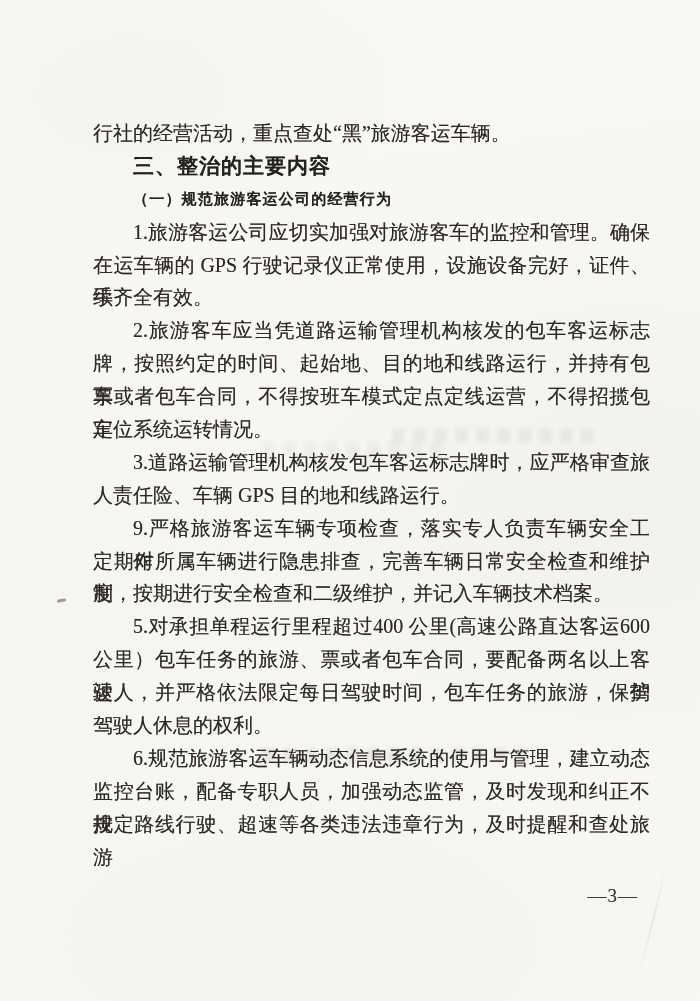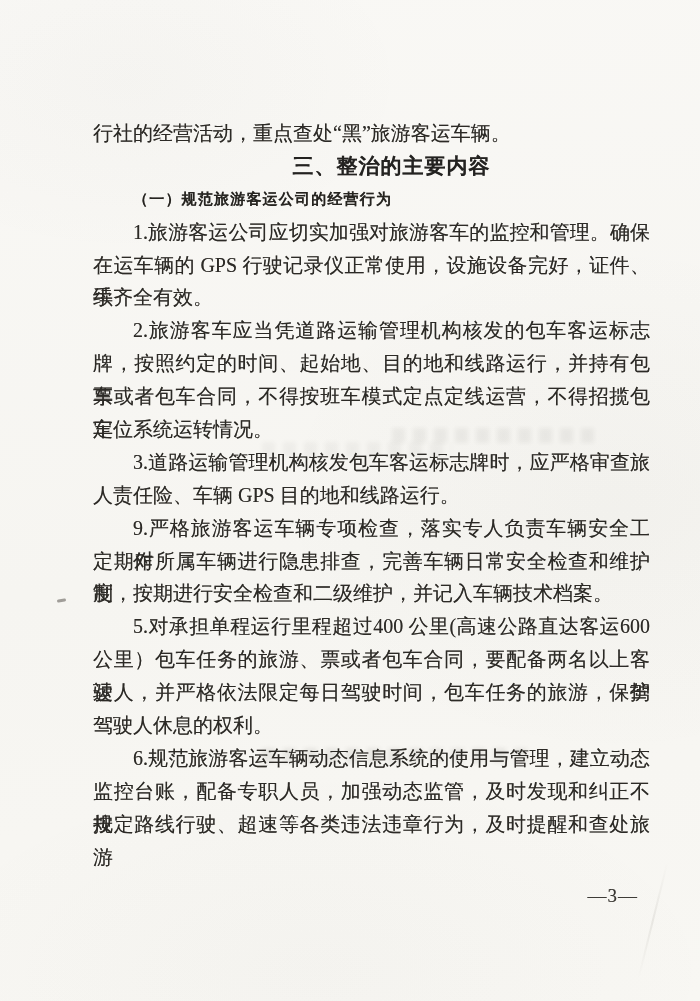--- a/index.html
+++ b/index.html
@@ -18,21 +18,21 @@
   .content{
     position:absolute;left:93px;top:117px;width:557px;
     font-size:20px;line-height:32.9px;color:#2c2a26;
     text-shadow:0 0 0.6px rgba(44,42,38,0.55);
   }
   .ln{height:32.9px;}
   .ind{padding-left:40px;}
   .fill{text-align:justify;text-align-last:justify;}
   .h1{
     font-family:"DejaVu Sans","Liberation Sans",sans-serif;
-    font-weight:bold;font-size:21px;letter-spacing:1px;color:#232220;text-align:center;
+    font-weight:bold;font-size:21px;letter-spacing:1px;color:#232220;
   }
   .h2{font-weight:bold;font-size:15px;letter-spacing:1.2px;color:#262420;}
   .pagenum{
     position:absolute;top:885px;right:62px;
     font-size:19px;letter-spacing:1px;color:#3a3833;
     text-shadow:0 0 0.5px rgba(50,48,44,0.5);
   }
   .ghost{
     position:absolute;height:15px;filter:blur(2.2px);opacity:0.055;
     background:repeating-linear-gradient(90deg,#35322c 0 13px,transparent 13px 21px);

